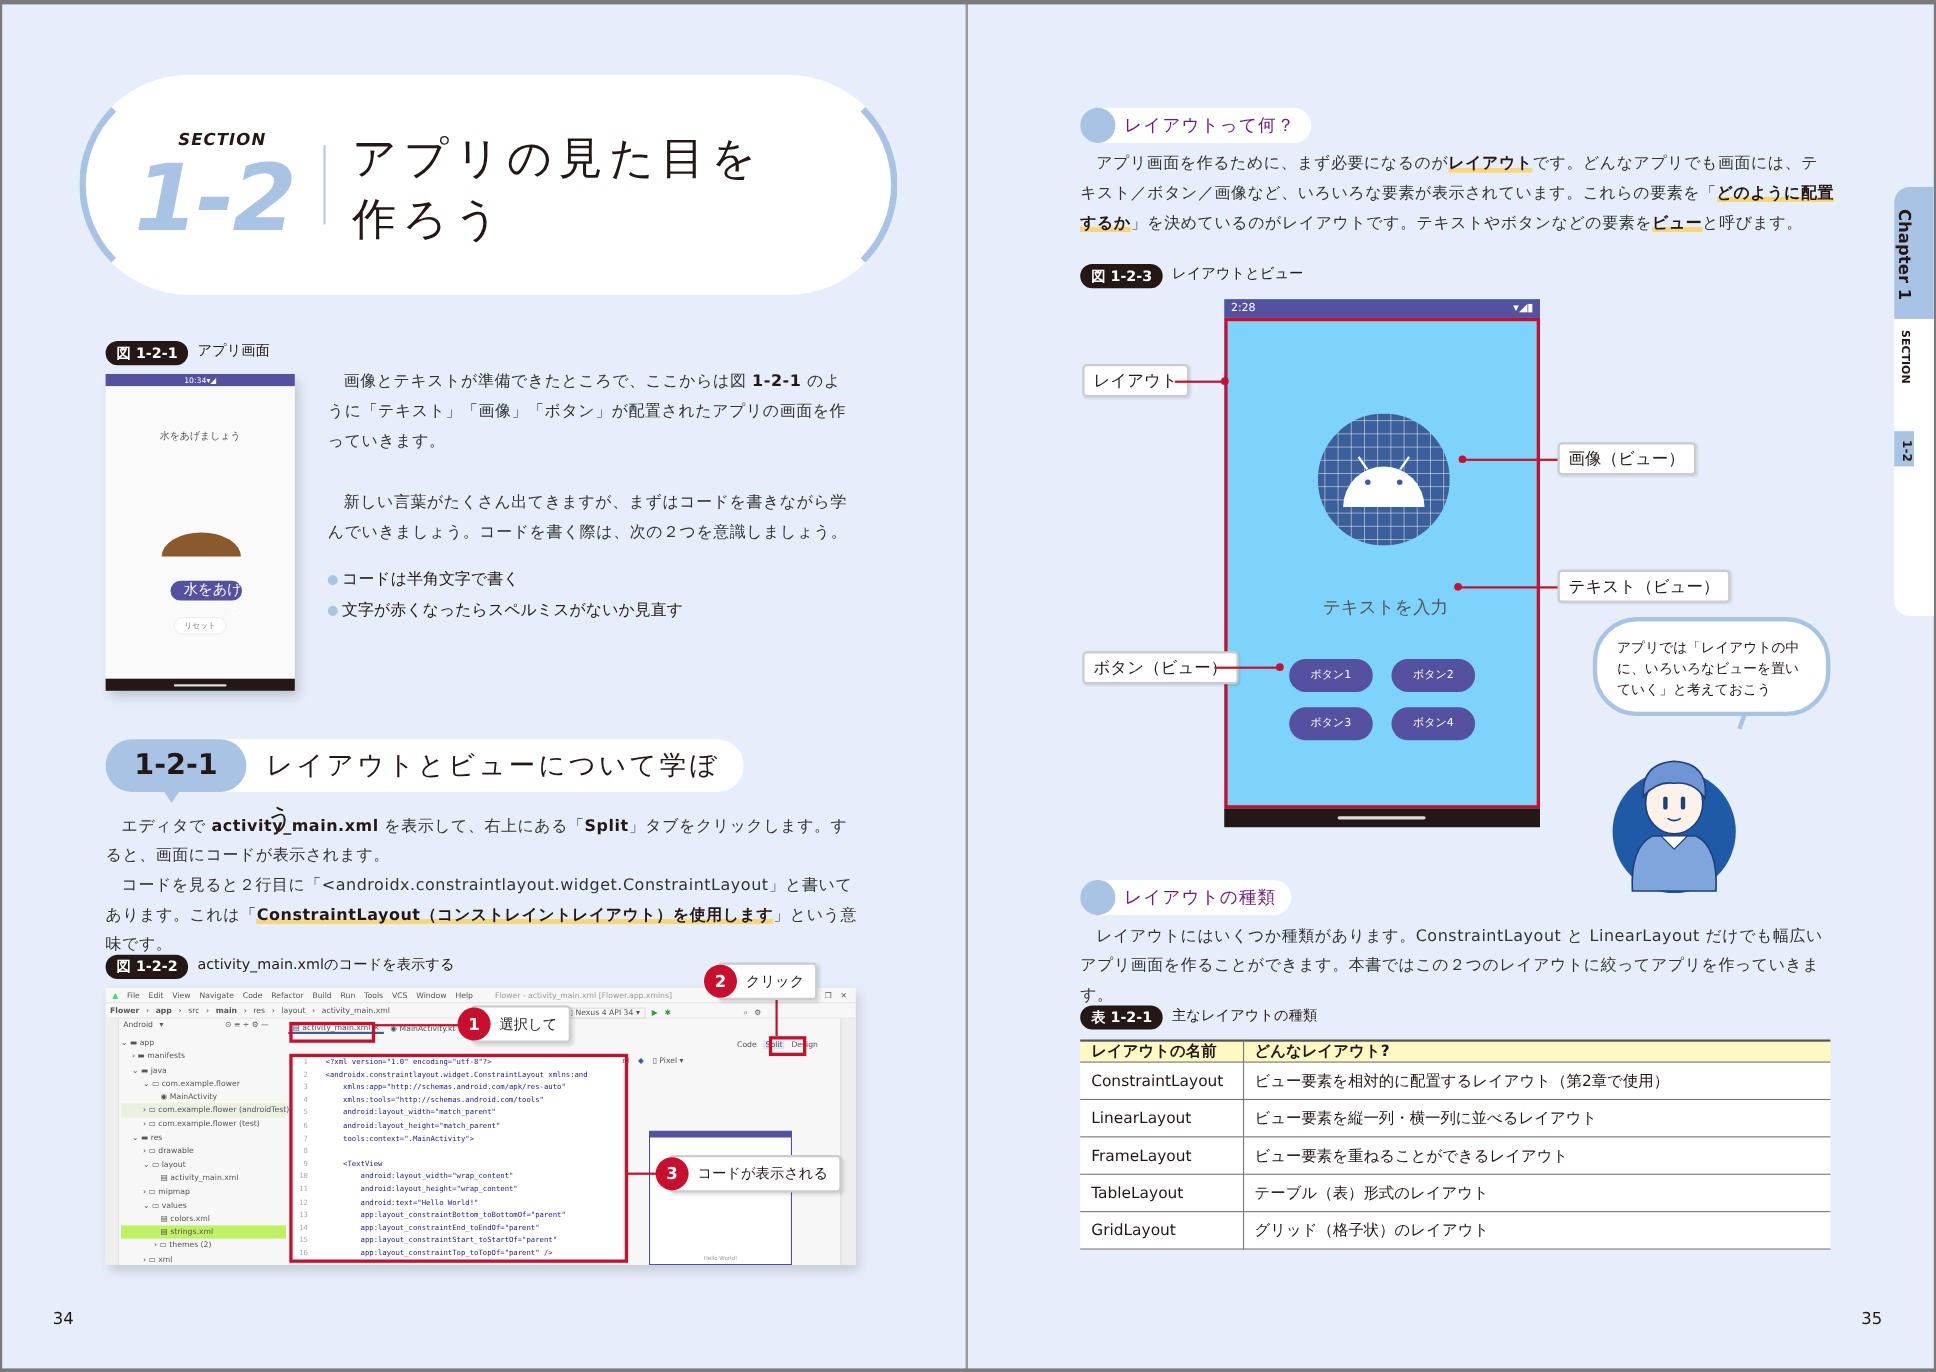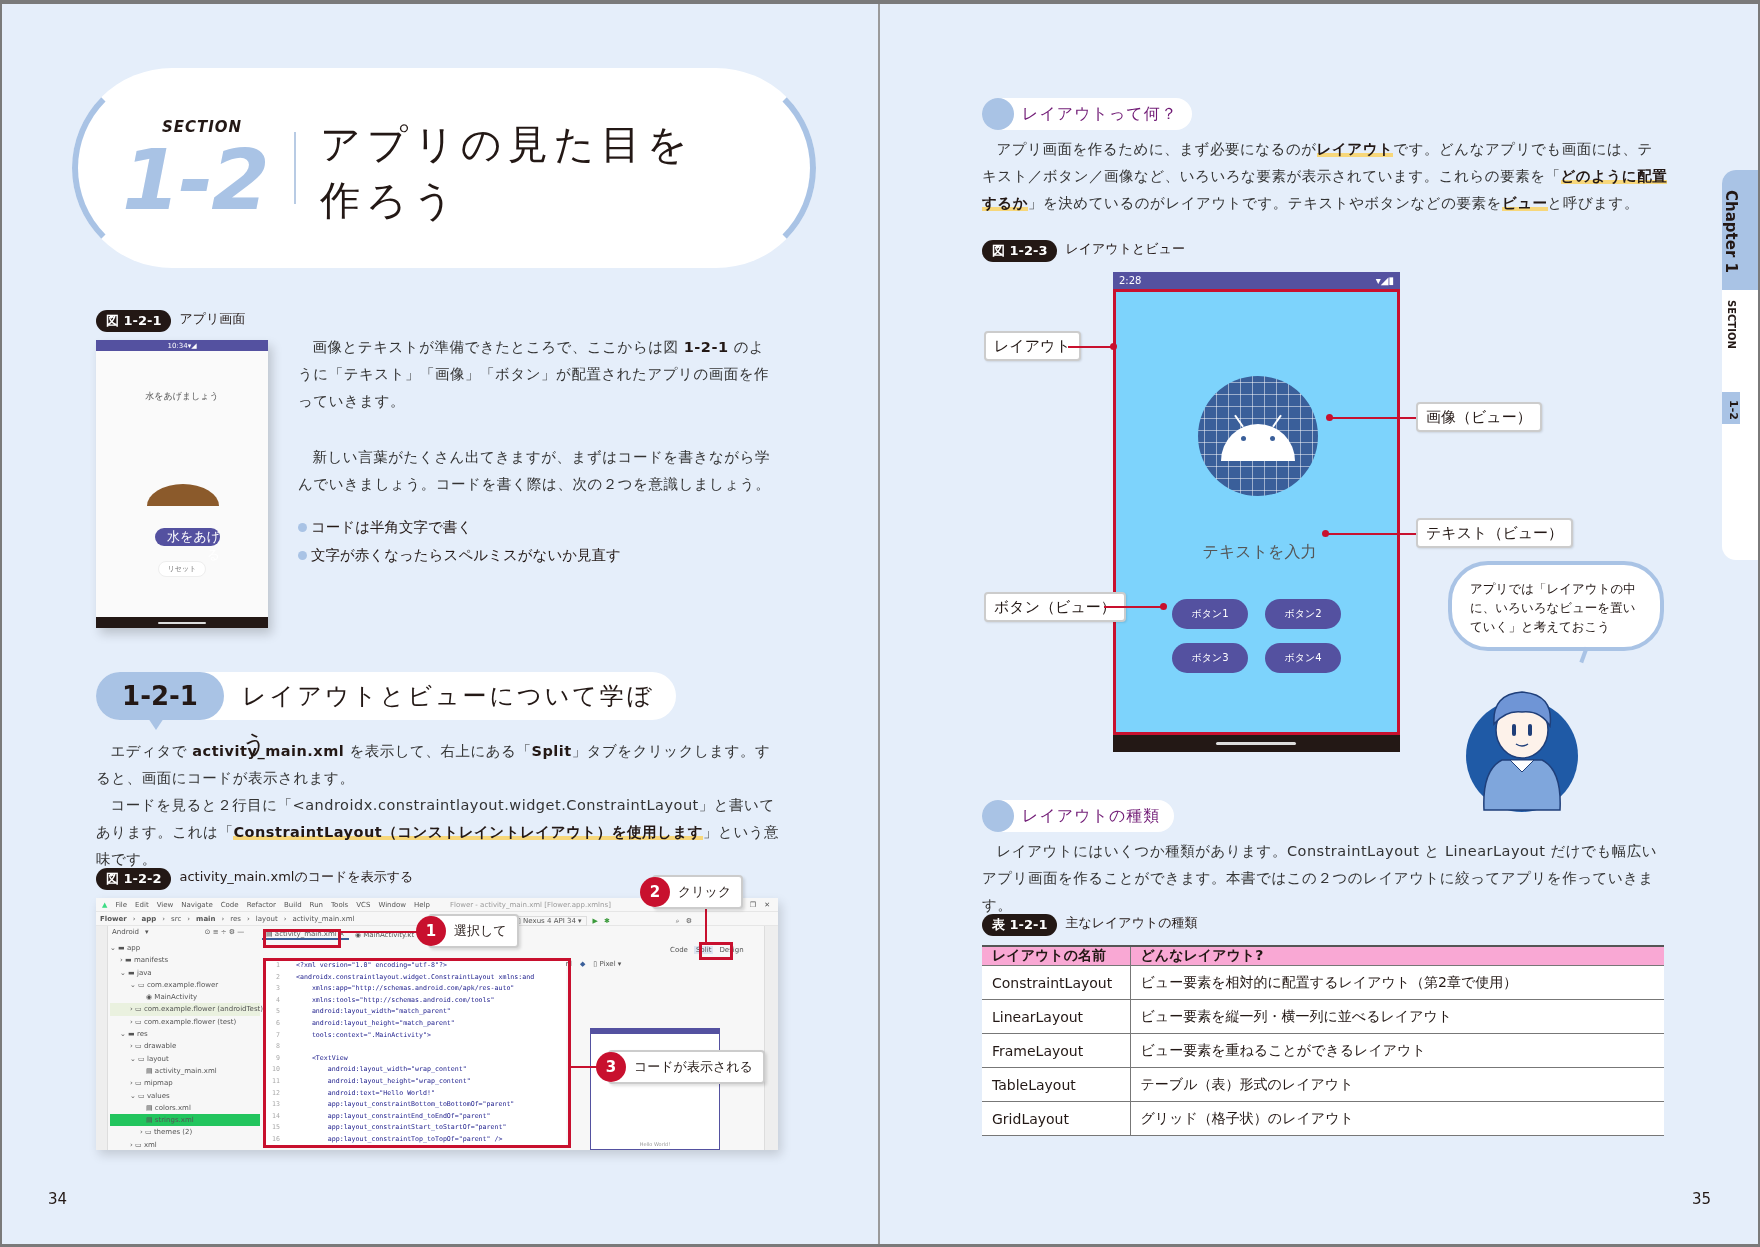--- a/index.html
+++ b/index.html
@@ -46,21 +46,21 @@
 .sub-h .num{position:absolute;left:0;top:0;width:128px;height:48px;background:#a9c3e5;border-radius:24px;font-size:26px;font-weight:bold;color:#231815;text-align:center;line-height:48px}
 .sub-h .num::after{content:"";position:absolute;left:52px;top:46px;border-left:8px solid transparent;border-right:8px solid transparent;border-top:12px solid #a9c3e5}
 .sub-h .txt{position:absolute;left:146px;top:0;font-size:24px;line-height:48px;letter-spacing:3px;color:#231815}
 
 
 .ide{position:absolute;left:96px;top:898px;width:682px;height:252px;background:#f7f7f7;box-shadow:3px 5px 10px rgba(0,0,0,.15);font-size:7px;color:#555;overflow:hidden}
 .ide .menubar{height:14px;display:flex;gap:8px;align-items:center;padding-left:6px;border-bottom:1px solid #e6e6e6}
 .ide .crumbs{height:14px;display:flex;gap:6px;align-items:center;padding-left:4px;border-bottom:1px solid #e6e6e6}
 .ide .tree{position:absolute;left:14px;top:44px;width:150px;height:200px;font-size:7px;line-height:12.3px}
 .ide .tree div{white-space:nowrap}
-.ide .tree .sel{background:#22c55e}
+.ide .tree .sel{background:#bef264}
 .ide .tree .grn{background:#eaf1df}
 .ide .leftstrip{position:absolute;left:0;top:28px;width:12px;height:224px;background:#eee;border-right:1px solid #ddd}
 .ide .tabs{position:absolute;left:166px;top:30px;height:14px;display:flex;gap:6px;align-items:center}
 .ide .code{position:absolute;left:170px;top:62px;width:300px;height:186px;background:#fff;font-family:"DejaVu Sans Mono",monospace;font-size:6.6px;line-height:11.6px;color:#1a1a8a}
 .ide .code .ln{display:inline-block;width:14px;color:#aaa;text-align:right;margin-right:16px}
 .ide .preview{position:absolute;left:494px;top:130px;width:130px;height:122px;background:#fff;border:1px solid #5451a0;border-top:6px solid #5451a0}
 .ide .preview .hw{position:absolute;bottom:2px;width:100%;text-align:center;font-size:5px;color:#999}
 .ide .rstrip{position:absolute;right:0;top:28px;width:14px;height:224px;background:#eee;border-left:1px solid #ddd}
 .ide .toolbar-r{position:absolute;left:416px;top:18px;display:flex;gap:6px;align-items:center}
 .ide .views{position:absolute;left:574px;top:48px;display:flex;gap:6px}
@@ -90,21 +90,21 @@
 .antenna{position:absolute;top:38px;width:2px;height:14px;background:#fff}
 .p2text{position:absolute;left:0;width:287px;top:250px;text-align:center;font-size:16px;color:#555}
 .p2btn{position:absolute;width:76px;height:30px;border-radius:15px;background:#5451a0;color:#fff;font-size:10px;text-align:center;line-height:30px}
 .label-box{position:absolute;background:#fff;border:2px solid #ccc;border-radius:4px;height:30px;padding:0 8px;font-size:15px;line-height:26px;color:#231815;box-shadow:1px 1px 2px rgba(0,0,0,.1)}
 
 .bubble{position:absolute;left:1448px;top:561px;width:216px;height:90px;background:#fff;border:4px solid #a9c3e5;border-radius:40px;padding:14px 18px;font-size:12.5px;line-height:19px;color:#231815}
 .bubble::after{content:"";position:absolute;left:130px;top:82px;width:4px;height:16px;background:#a9c3e5;transform:rotate(20deg)}
 .char{position:absolute;left:1462px;top:660px;width:120px;height:152px}
 
 .tbl{position:absolute;left:982px;top:945px;width:682px;border-collapse:collapse;font-size:14px;color:#231815}
-.tbl th{background:#f9a8d4;text-align:left;font-weight:bold;height:18px;padding:0 10px;border-top:2px solid #555;border-bottom:1px solid #777}
+.tbl th{background:#fef9c3;text-align:left;font-weight:bold;height:18px;padding:0 10px;border-top:2px solid #555;border-bottom:1px solid #777}
 .tbl td{background:#fff;height:34px;padding:0 10px;border-bottom:1px solid #777}
 .tbl th:first-child,.tbl td:first-child{width:148px;border-right:1px solid #777}
 
 .sidetab{position:absolute;left:1722px;top:170px;width:36px;height:390px;background:#fff;border-radius:14px 0 0 14px}
 .sidetab .blue{position:absolute;left:0;top:0;width:36px;height:120px;background:#a9c3e5;border-radius:14px 0 0 0}
 .vt{position:absolute;writing-mode:vertical-rl;font-weight:bold;color:#231815}
 </style>
 </head>
 <body>
 

